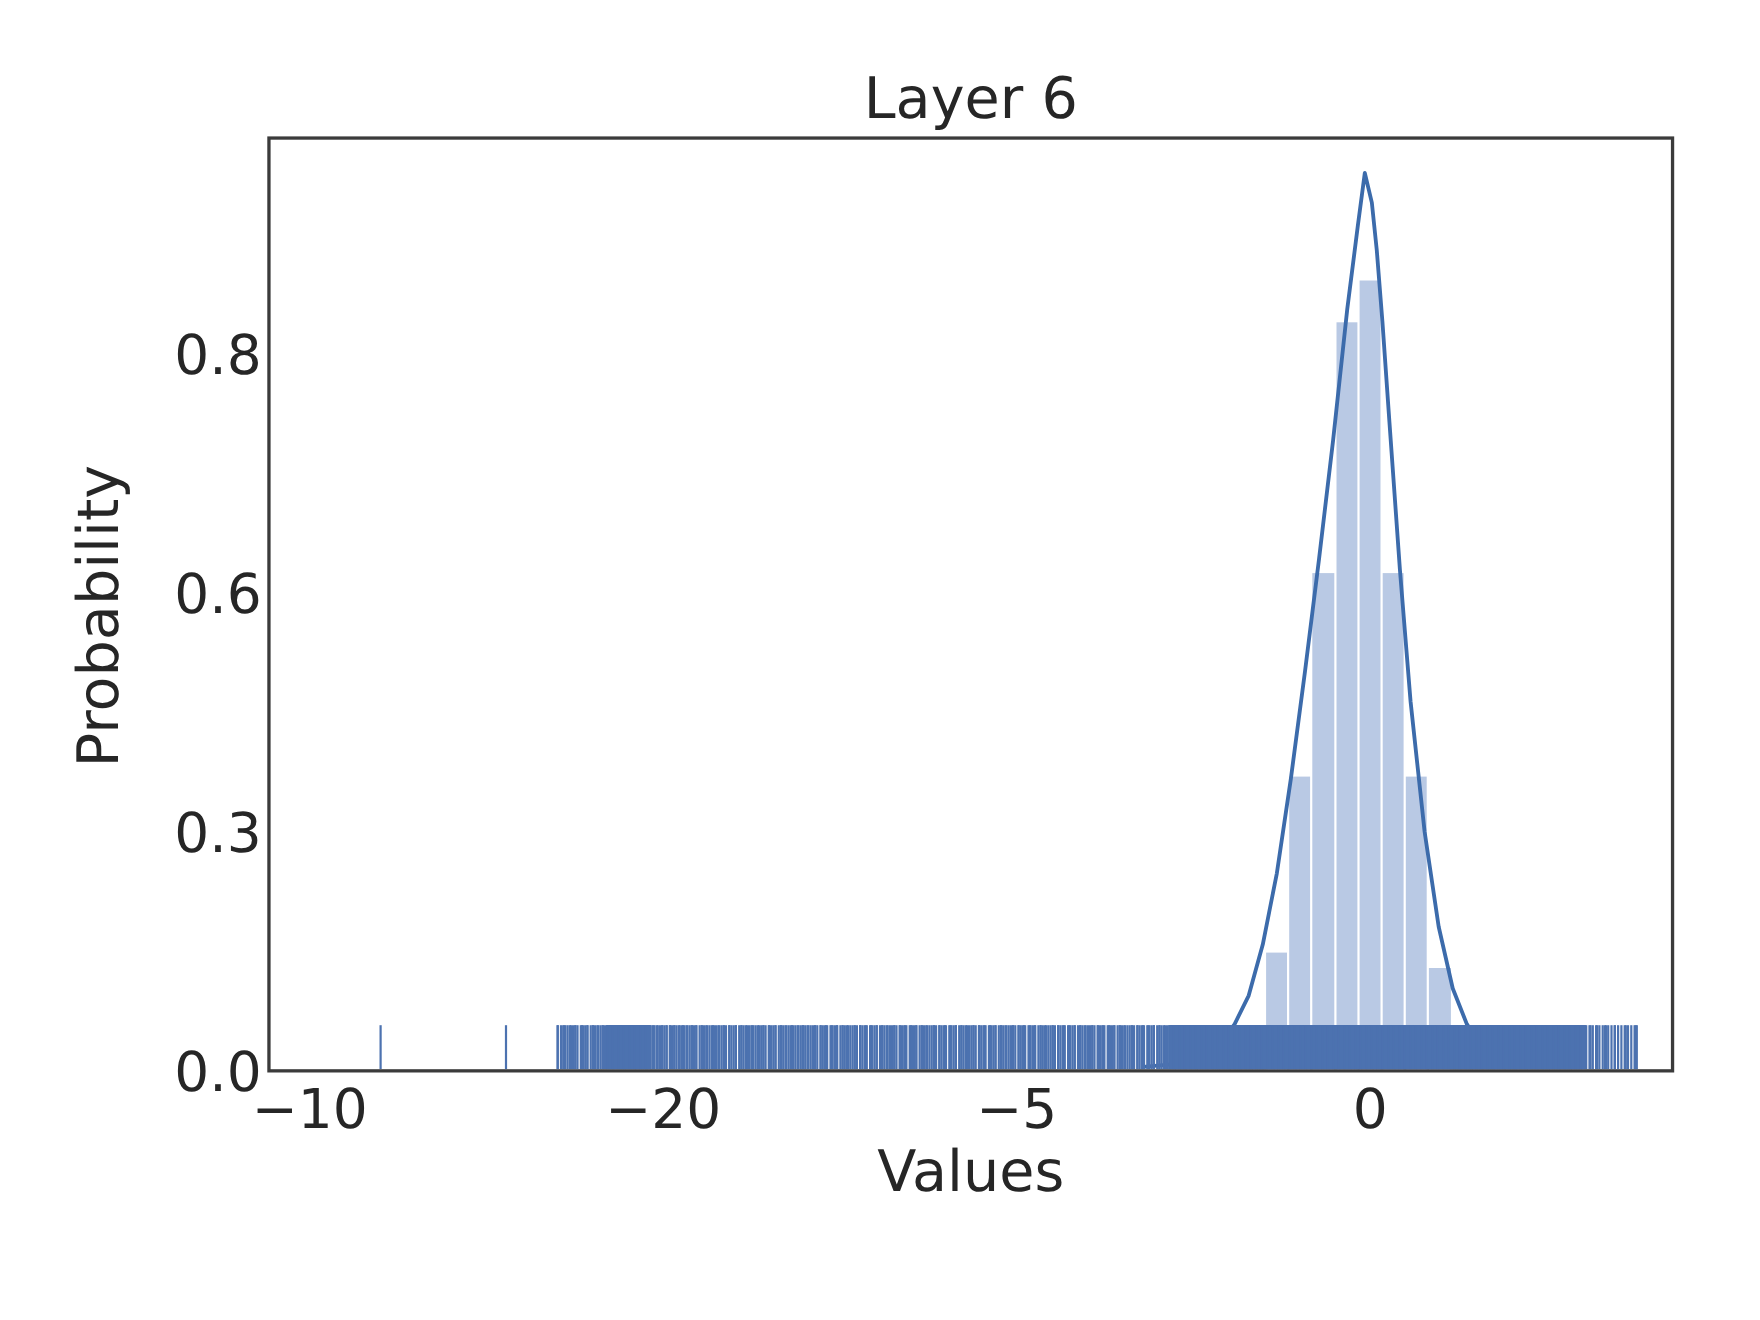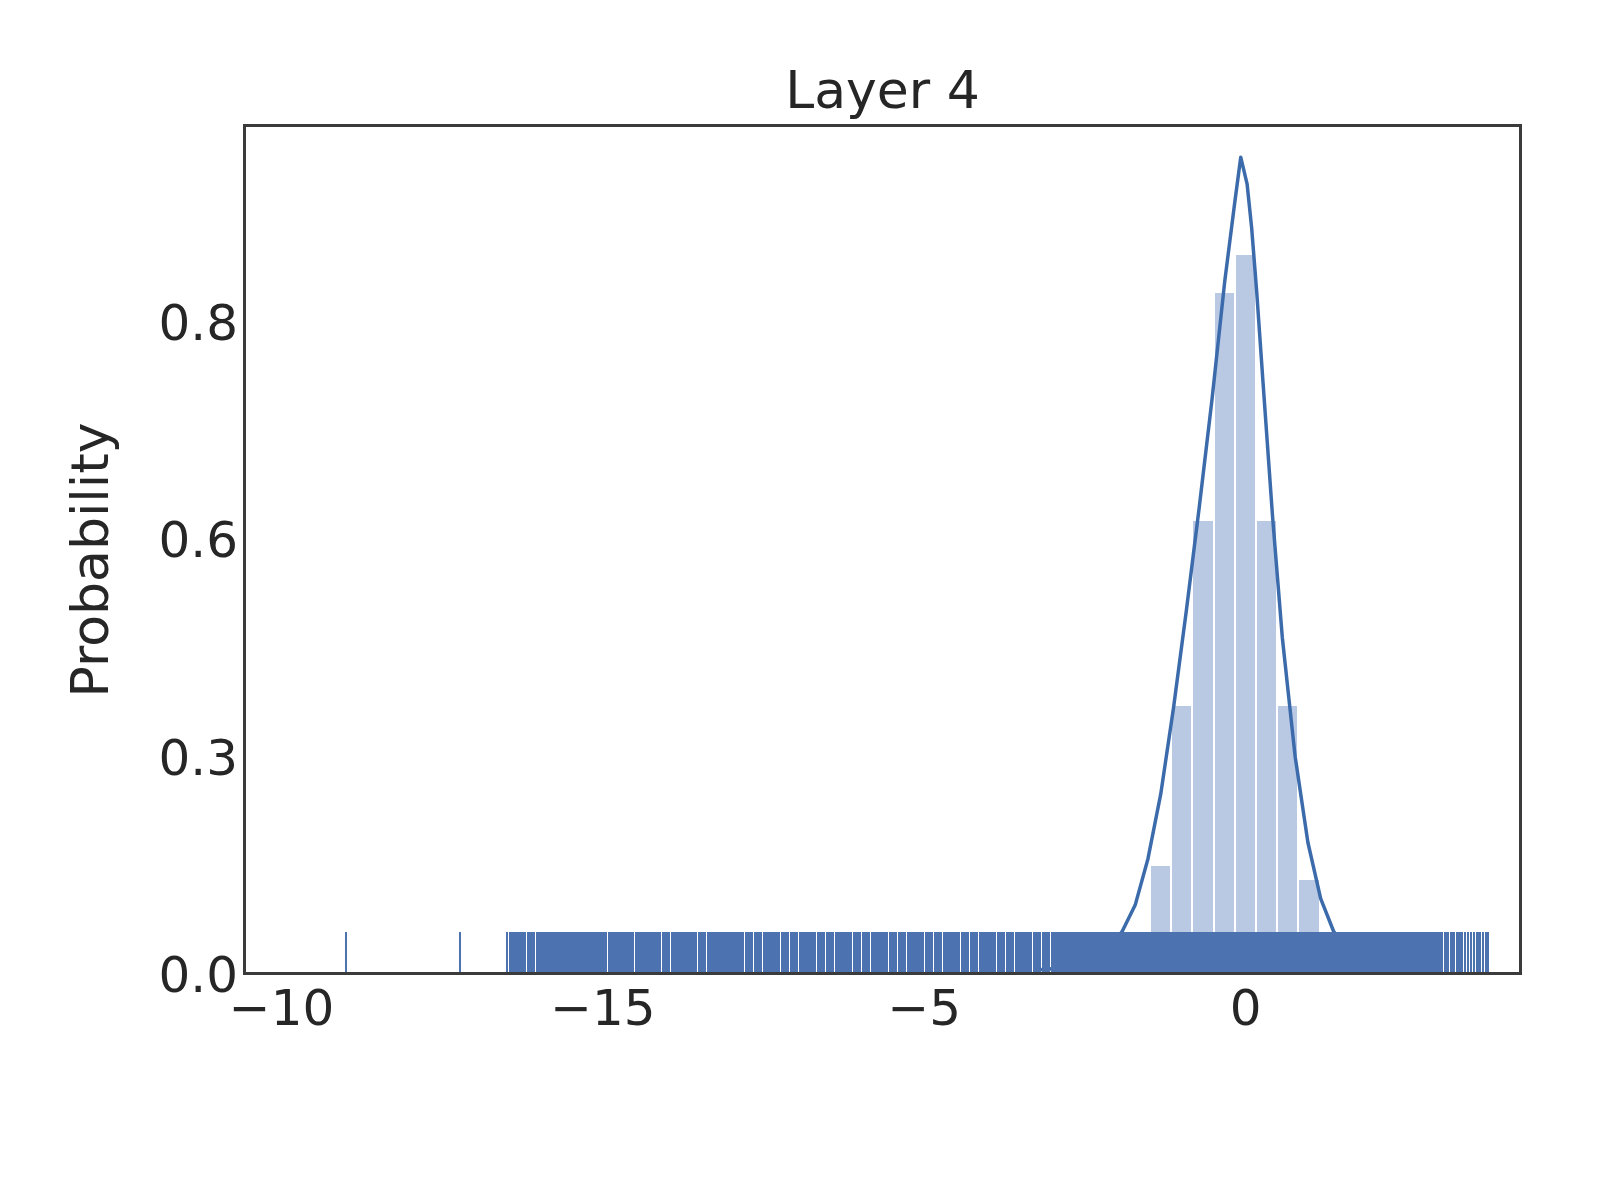--- a/index.html
+++ b/index.html
@@ -94,21 +94,21 @@
   }
   #rug-layer, #hist-layer { position:absolute; inset:0; }
   #kde-layer { position:absolute; inset:0; }
   #kde-layer svg { display:block; width:100%; height:100%; }
 </style>
 </head>
 <body>
 
 <div id="figure">
 
-  <div id="chart-title">Layer 4</div>
+  <div id="chart-title">Layer 6</div>
 
   <div id="plot-area">
     <div id="plot-inner">
       <div id="hist-layer">
           <div class="hist-bar" style="left: 904.941px; width: 19.2095px; height: 106.511px; background: rgb(185, 201, 228);"></div>
           <div class="hist-bar" style="left: 926.15px; width: 19.2095px; height: 266.277px; background: rgb(185, 201, 228);"></div>
           <div class="hist-bar" style="left: 947.36px; width: 19.2095px; height: 451.041px; background: rgb(185, 201, 228);"></div>
           <div class="hist-bar" style="left: 968.569px; width: 19.2095px; height: 679.278px; background: rgb(185, 201, 228);"></div>
           <div class="hist-bar" style="left: 989.779px; width: 19.2095px; height: 717.318px; background: rgb(185, 201, 228);"></div>
           <div class="hist-bar" style="left: 1010.99px; width: 19.2095px; height: 451.041px; background: rgb(185, 201, 228);"></div>
@@ -1211,19 +1211,20 @@
   </div>
 
   <div id="ytick-container">
       <div class="ytick-label" style="top: 975px;">0.0</div>
       <div class="ytick-label" style="top: 757.631px;">0.3</div>
       <div class="ytick-label" style="top: 540.262px;">0.6</div>
       <div class="ytick-label" style="top: 322.893px;">0.8</div>
     </div>
   <div id="xtick-container">
       <div class="xtick-label" style="left: 281.563px;">−10</div>
-      <div class="xtick-label" style="left: 602.92px;">−15</div>
+      <div class="xtick-label" style="left: 602.92px;">−20</div>
       <div class="xtick-label" style="left: 924.276px;">−5</div>
       <div class="xtick-label" style="left: 1245.63px;">0</div>
     </div>
 
+  <div id="xlabel">Values</div>
   <div id="ylabel">Probability</div>
 </div>
 
 </body></html>

